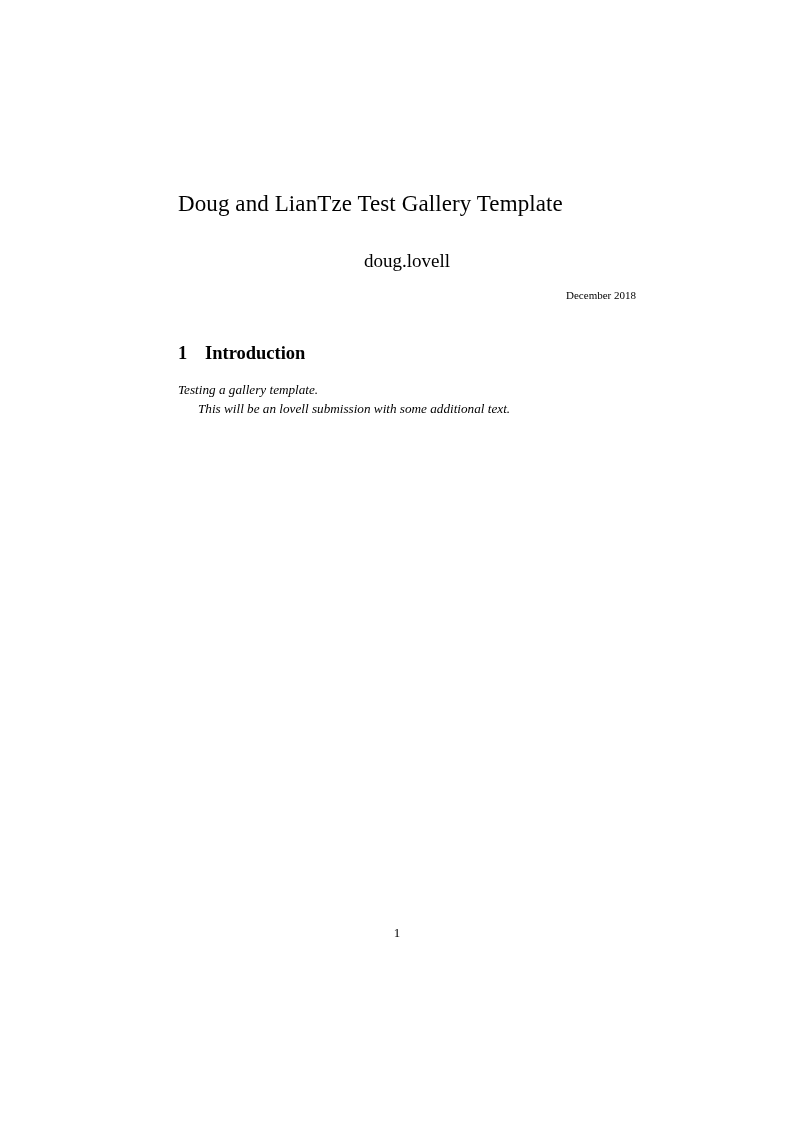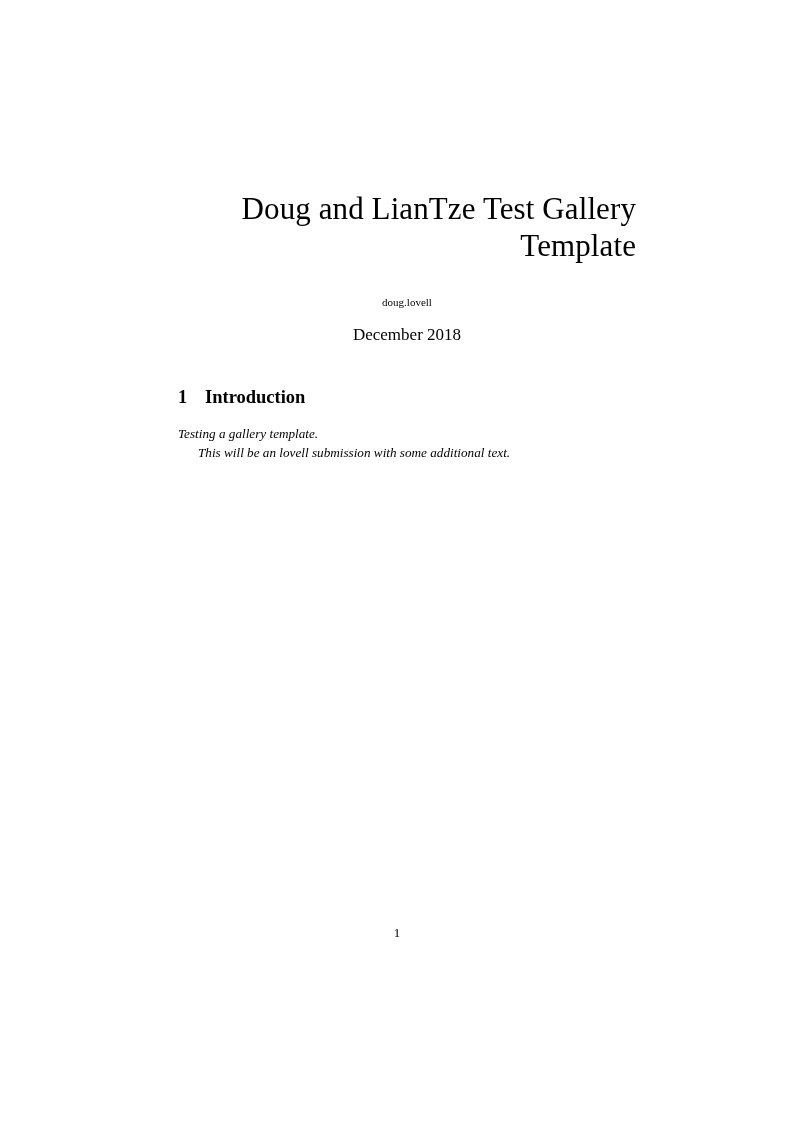--- a/index.html
+++ b/index.html
@@ -23,35 +23,35 @@
     height: 1123px;
     background: #ffffff;
   }
   .doc-body {
     position: absolute;
     left: 178px;
     top: 190px;
     width: 458px;
   }
   .doc-title {
-    text-align: right;
-    font-size: 31px;
+    text-align: left;
+    font-size: 23px;
     line-height: 1.2;
     letter-spacing: 0.1px;
     margin: 0 0 32px 0;
     font-weight: normal;
   }
   .doc-author {
     text-align: center;
-    font-size: 11px;
+    font-size: 19px;
     margin: 0 0 17px 0;
   }
   .doc-date {
-    text-align: center;
-    font-size: 17px;
+    text-align: right;
+    font-size: 11px;
     margin: 0 0 42px 0;
   }
   .section-heading {
     font-size: 18.5px;
     font-weight: bold;
     margin: 0 0 18px 0;
     display: flex;
     align-items: baseline;
   }
   .section-number {

